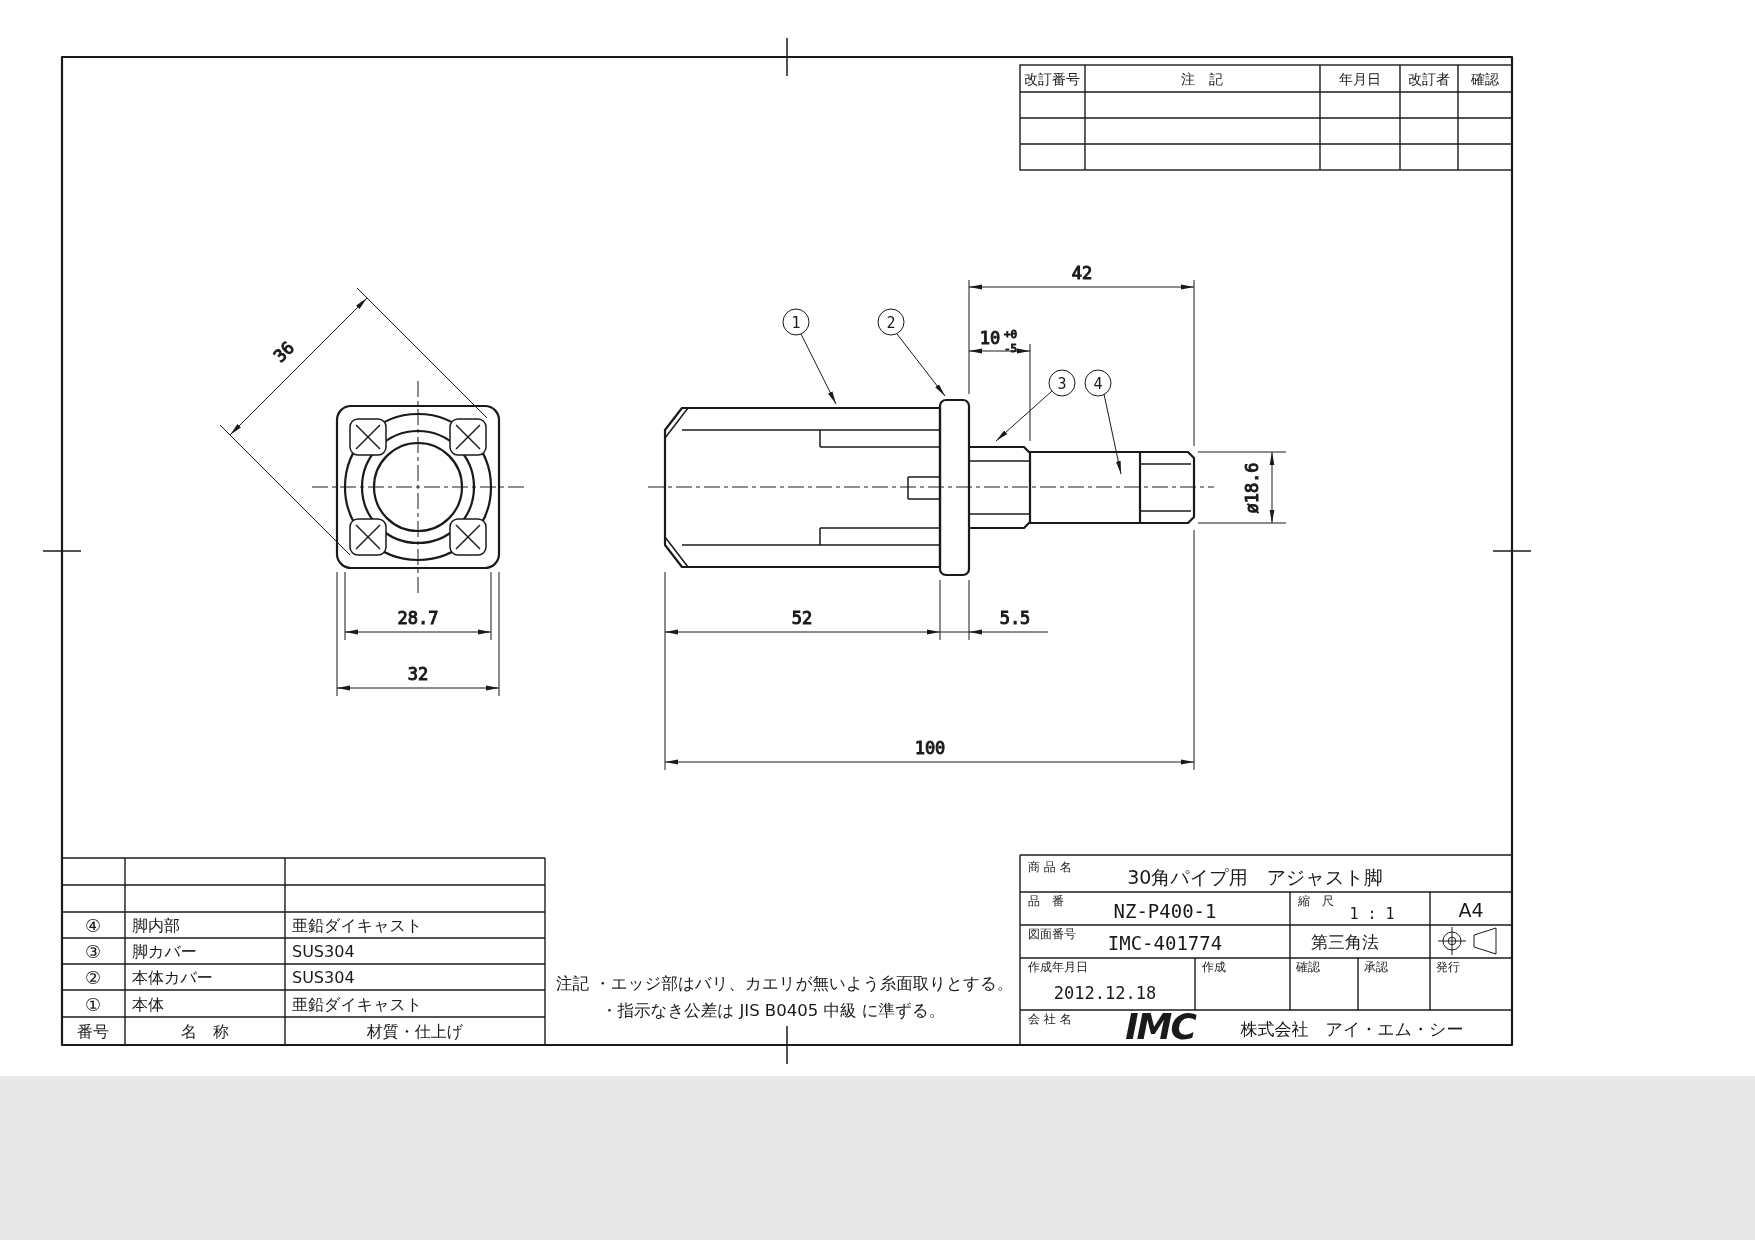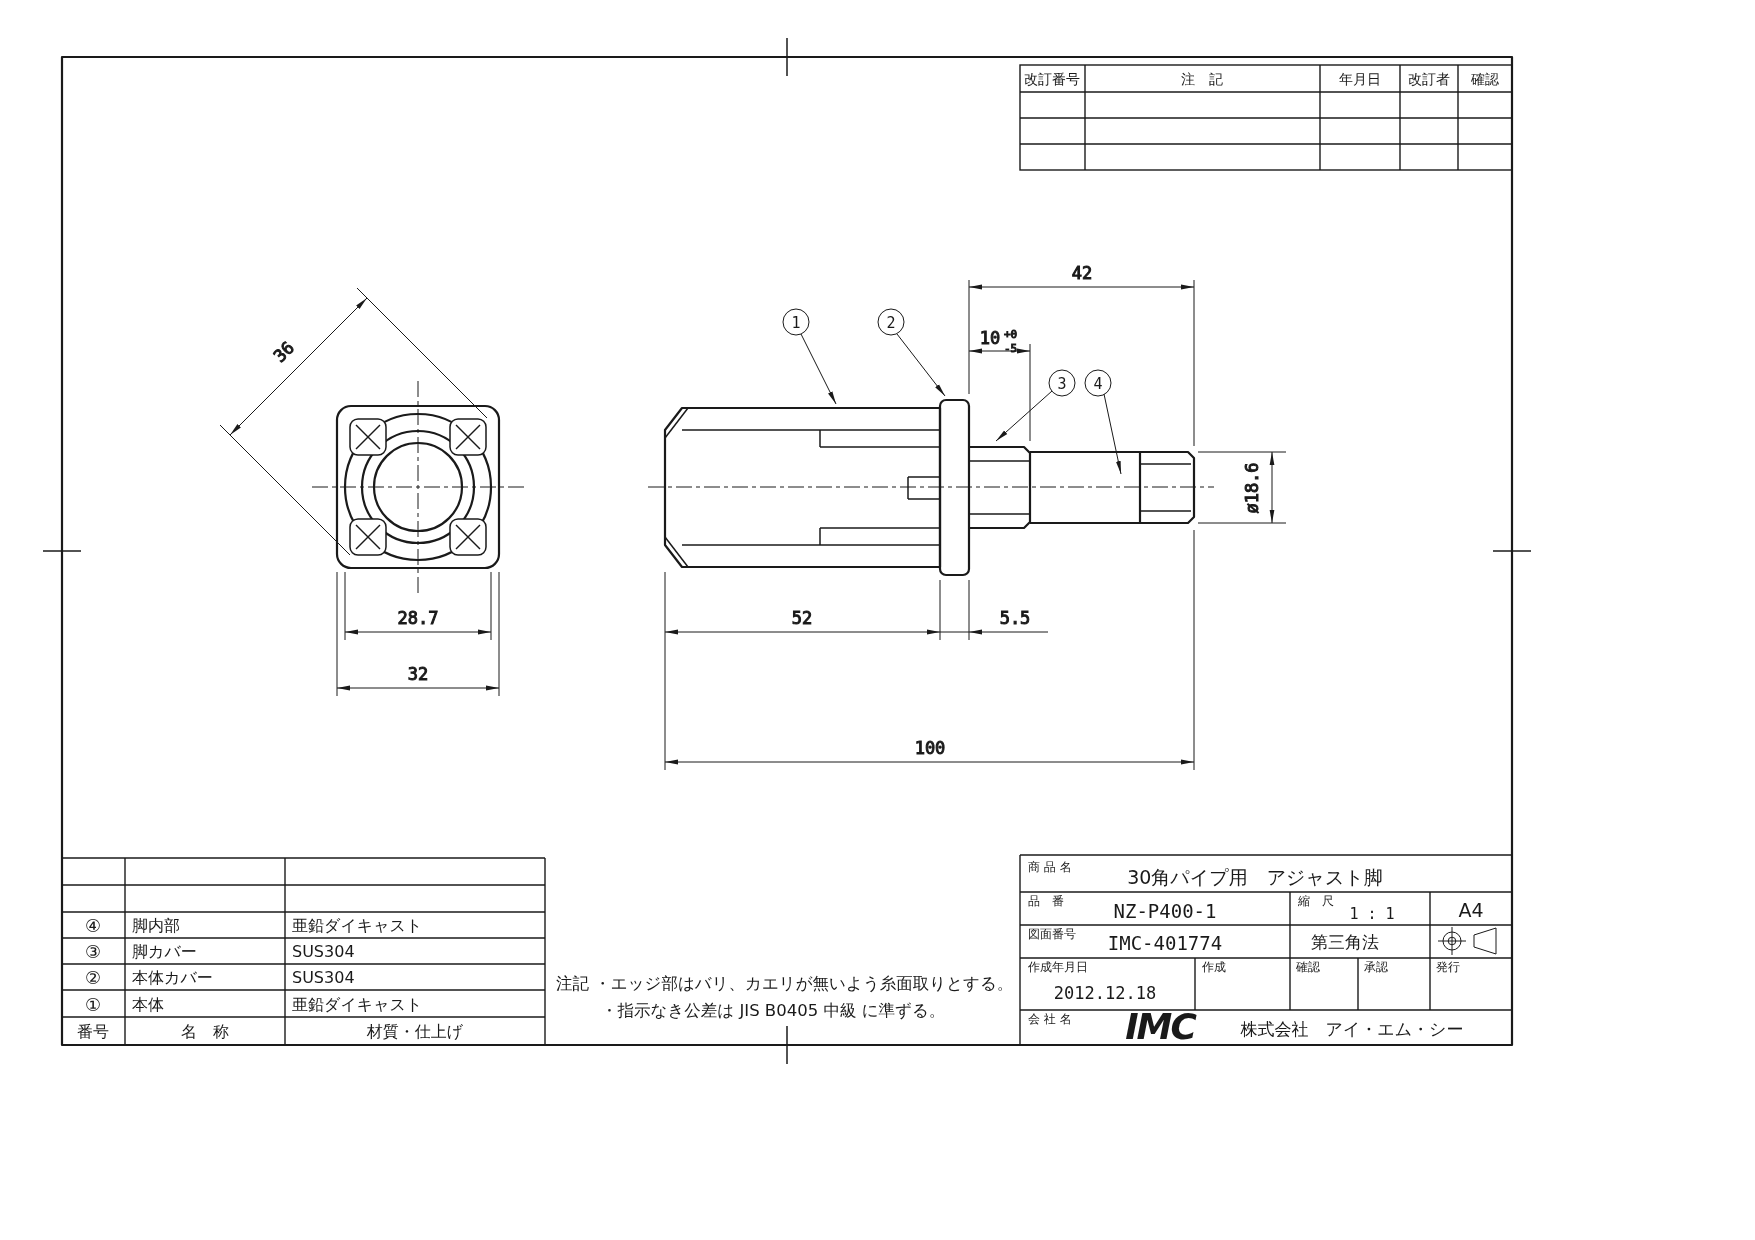--- a/index.html
+++ b/index.html
@@ -1,16 +1,16 @@
 <!DOCTYPE html>
 <html><head>
 <meta charset="utf-8">
 <style>
   html,body { margin:0; padding:0; background:#e8e8e8; }
-  .page { width:1755px; height:1240px; position:relative; background:#ffffff; margin:0 auto;
+  .page { width:1755px; height:1076px; position:relative; background:#ffffff; margin:0 auto;
           font-family:"DejaVu Sans", sans-serif; }
   svg { position:absolute; left:0; top:0; }
   .thick { stroke:#1a1a1a; stroke-width:2.2; fill:none; stroke-linejoin:round; }
   .med   { stroke:#1a1a1a; stroke-width:1.5; fill:none; }
   .thin  { stroke:#1a1a1a; stroke-width:1;   fill:none; }
   .tbl   { stroke:#1a1a1a; stroke-width:1.4; fill:none; }
   .center{ stroke:#1a1a1a; stroke-width:1; fill:none; stroke-dasharray:16 4 4 4; }
   text   { fill:#1a1a1a; font-family:"DejaVu Sans", sans-serif; }
   .dim   { font-family:"DejaVu Sans Mono", monospace; font-size:17px; }
   .dimsm { font-family:"DejaVu Sans Mono", monospace; font-size:11px; }

